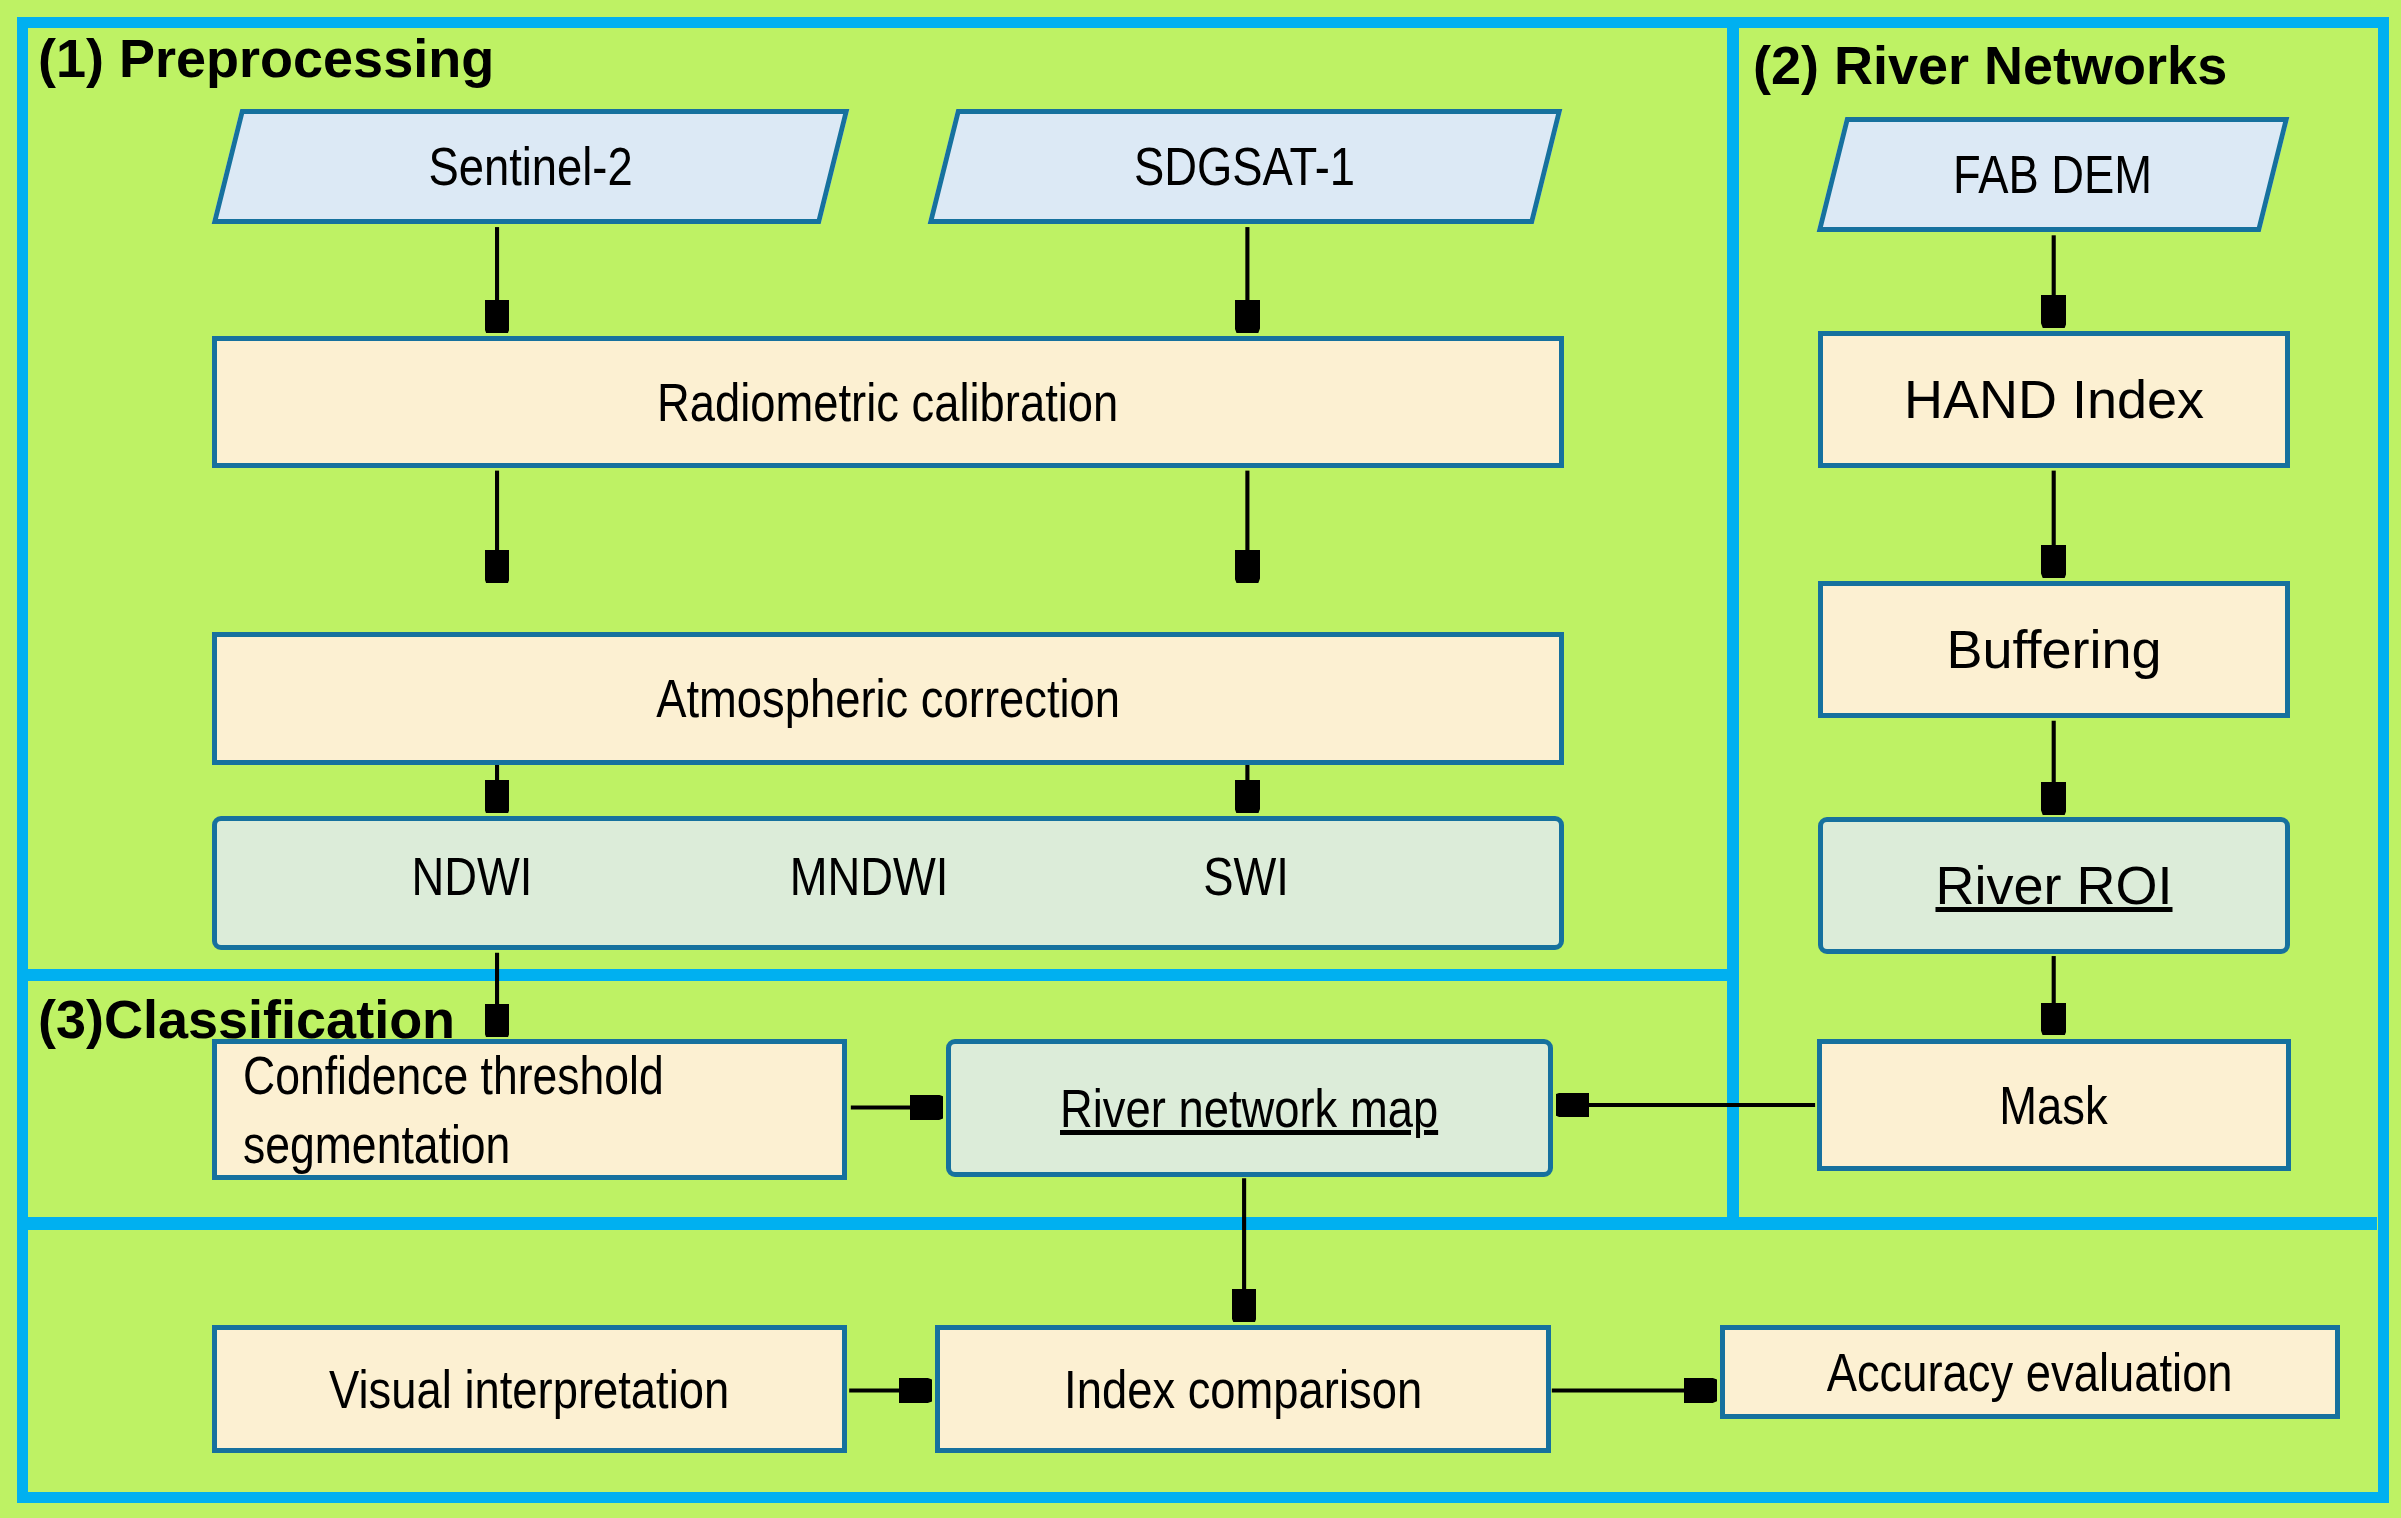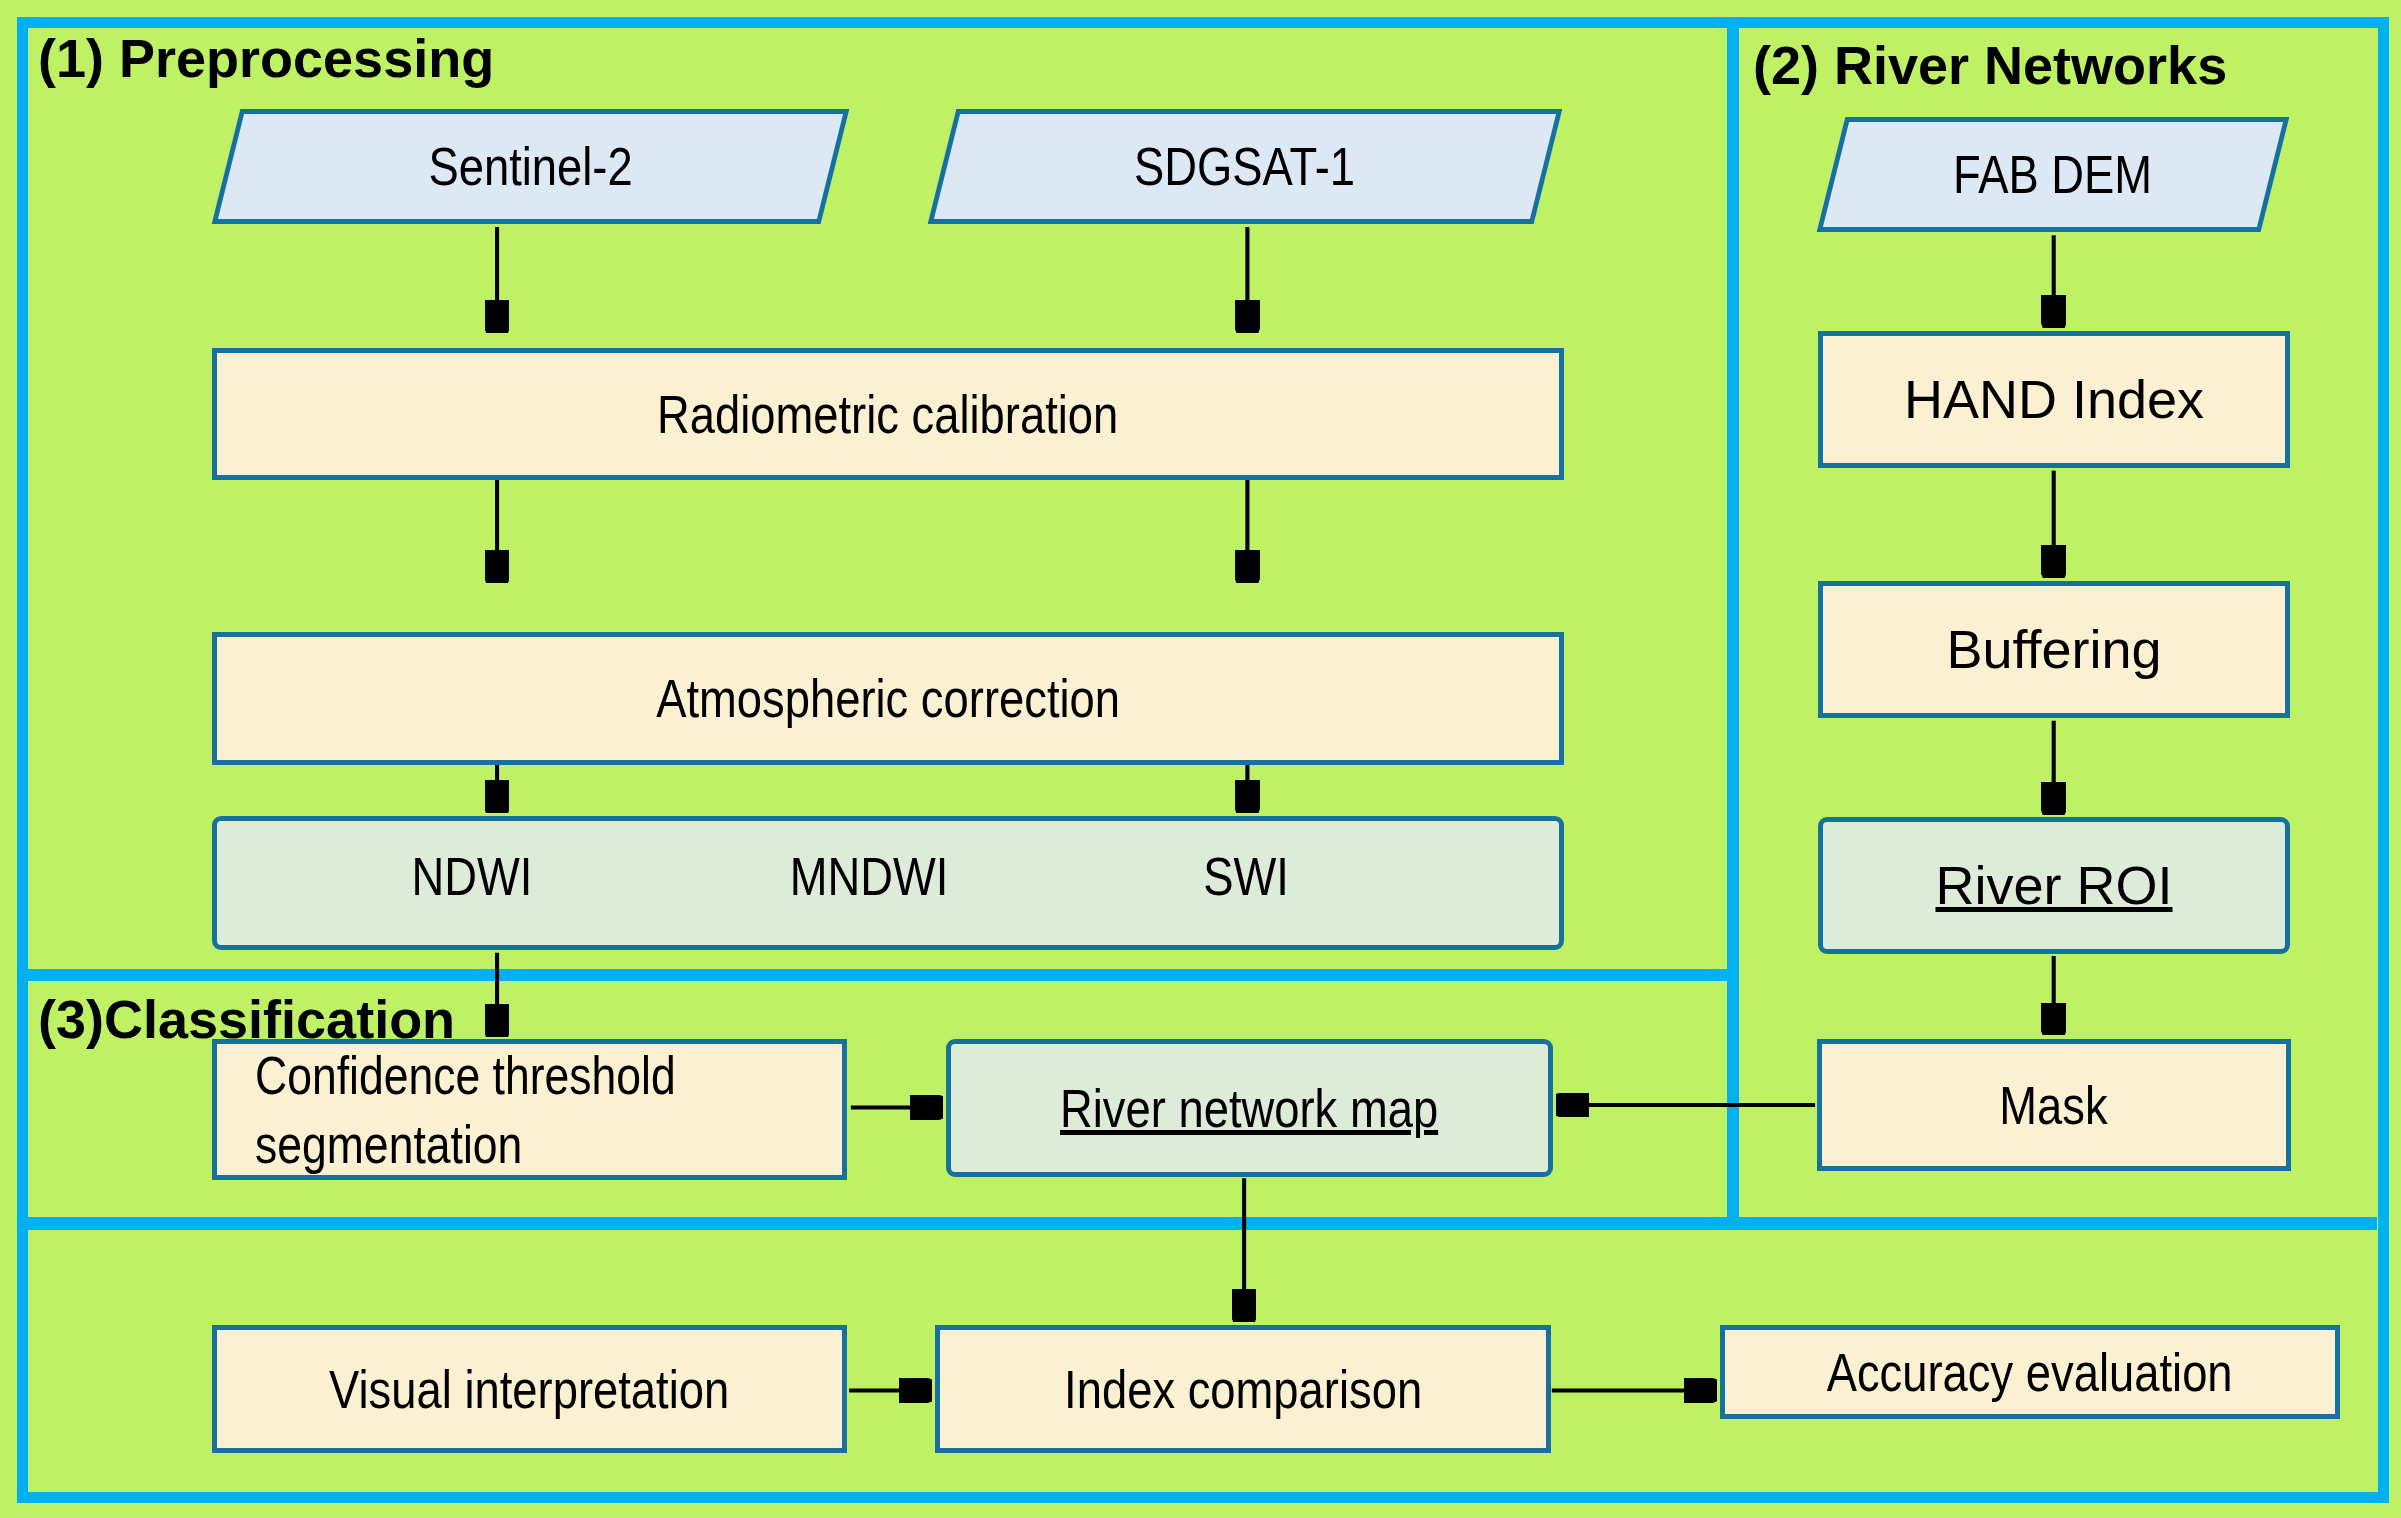--- a/index.html
+++ b/index.html
@@ -49,31 +49,31 @@
   .rounded{background:#dcecd9;border-radius:9px;text-decoration:underline;}
   .para{background:#dce9f5;transform:skewX(-14deg);}
   .para .lbl{transform:skewX(14deg) scaleX(0.84);}
   .cond{display:inline-block;transform:scaleX(0.84);}
   .lbl{white-space:nowrap;}
 
   
   #n-sentinel2{left:226px;top:109px;width:609px;height:115px;}
   #n-sdgsat1{left:942px;top:109px;width:606px;height:115px;}
   #n-fabdem{left:1831px;top:117px;width:444px;height:115px;}
-  #n-radiometric{left:212px;top:348px;width:1352px;height:132px;}
+  #n-radiometric{left:212px;top:336px;width:1352px;height:132px;}
   #n-atmospheric{left:212px;top:586px;width:1352px;height:133px;margin-top:46px;}
   #n-indices{left:212px;top:816px;width:1352px;height:134px;}
   #n-hand{left:1818px;top:331px;width:472px;height:137px;}
   #n-buffering{left:1818px;top:581px;width:472px;height:137px;}
   #n-riverroi{left:1818px;top:817px;width:472px;height:137px;}
   #n-mask{left:1817px;top:1039px;width:474px;height:132px;}
   #n-confidence{
     left:212px;top:1039px;width:635px;height:141px;
     justify-content:flex-start;text-align:left;
-    font-size:53px;line-height:69px;padding-left:38px;
+    font-size:53px;line-height:69px;padding-left:26px;
   }
   #n-confidence .cond{transform-origin:left center;}
   #n-map{left:946px;top:1039px;width:607px;height:138px;}
   #n-visual{left:212px;top:1325px;width:635px;height:128px;}
   #n-indexcomp{left:935px;top:1325px;width:616px;height:128px;}
   #n-accuracy{left:1720px;top:1325px;width:620px;height:94px;}
 
   
   .idx{
     position:absolute;top:44%;

